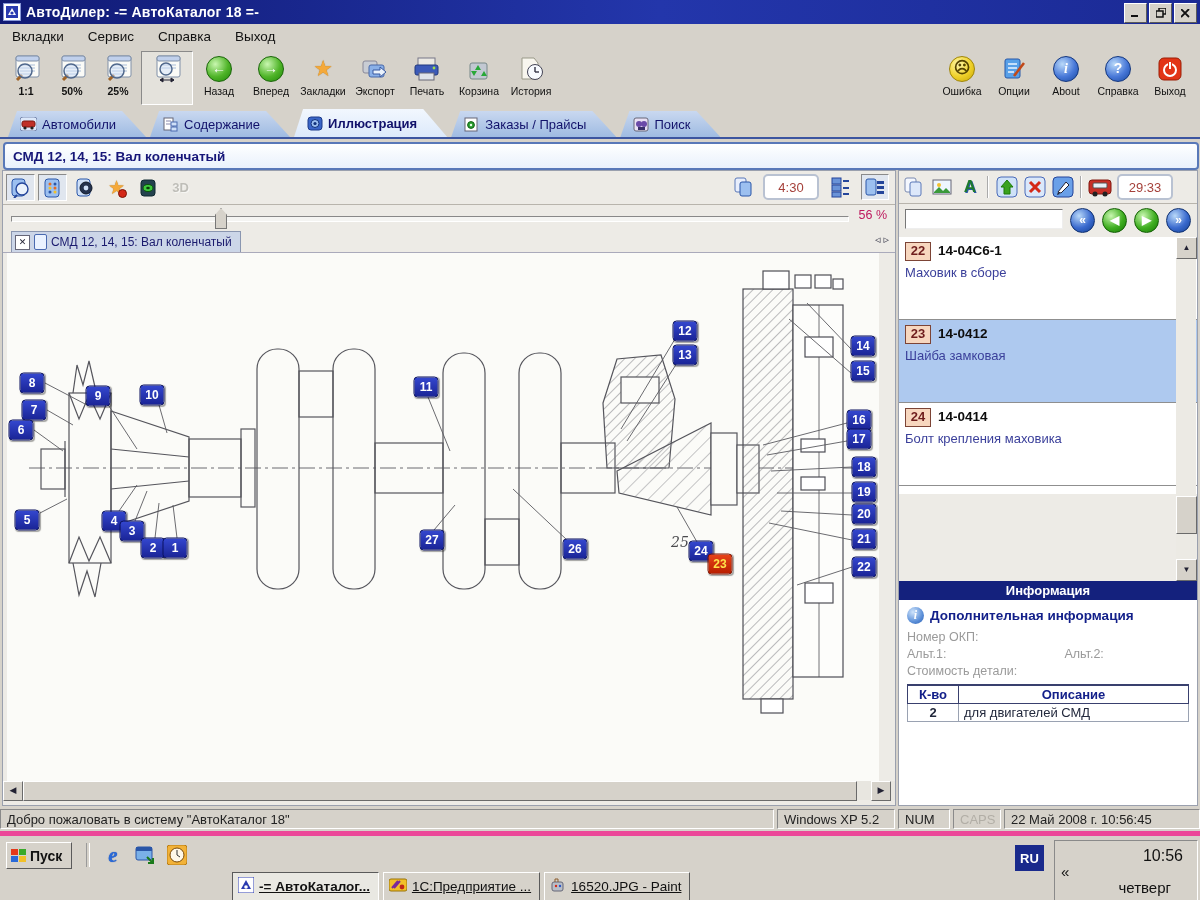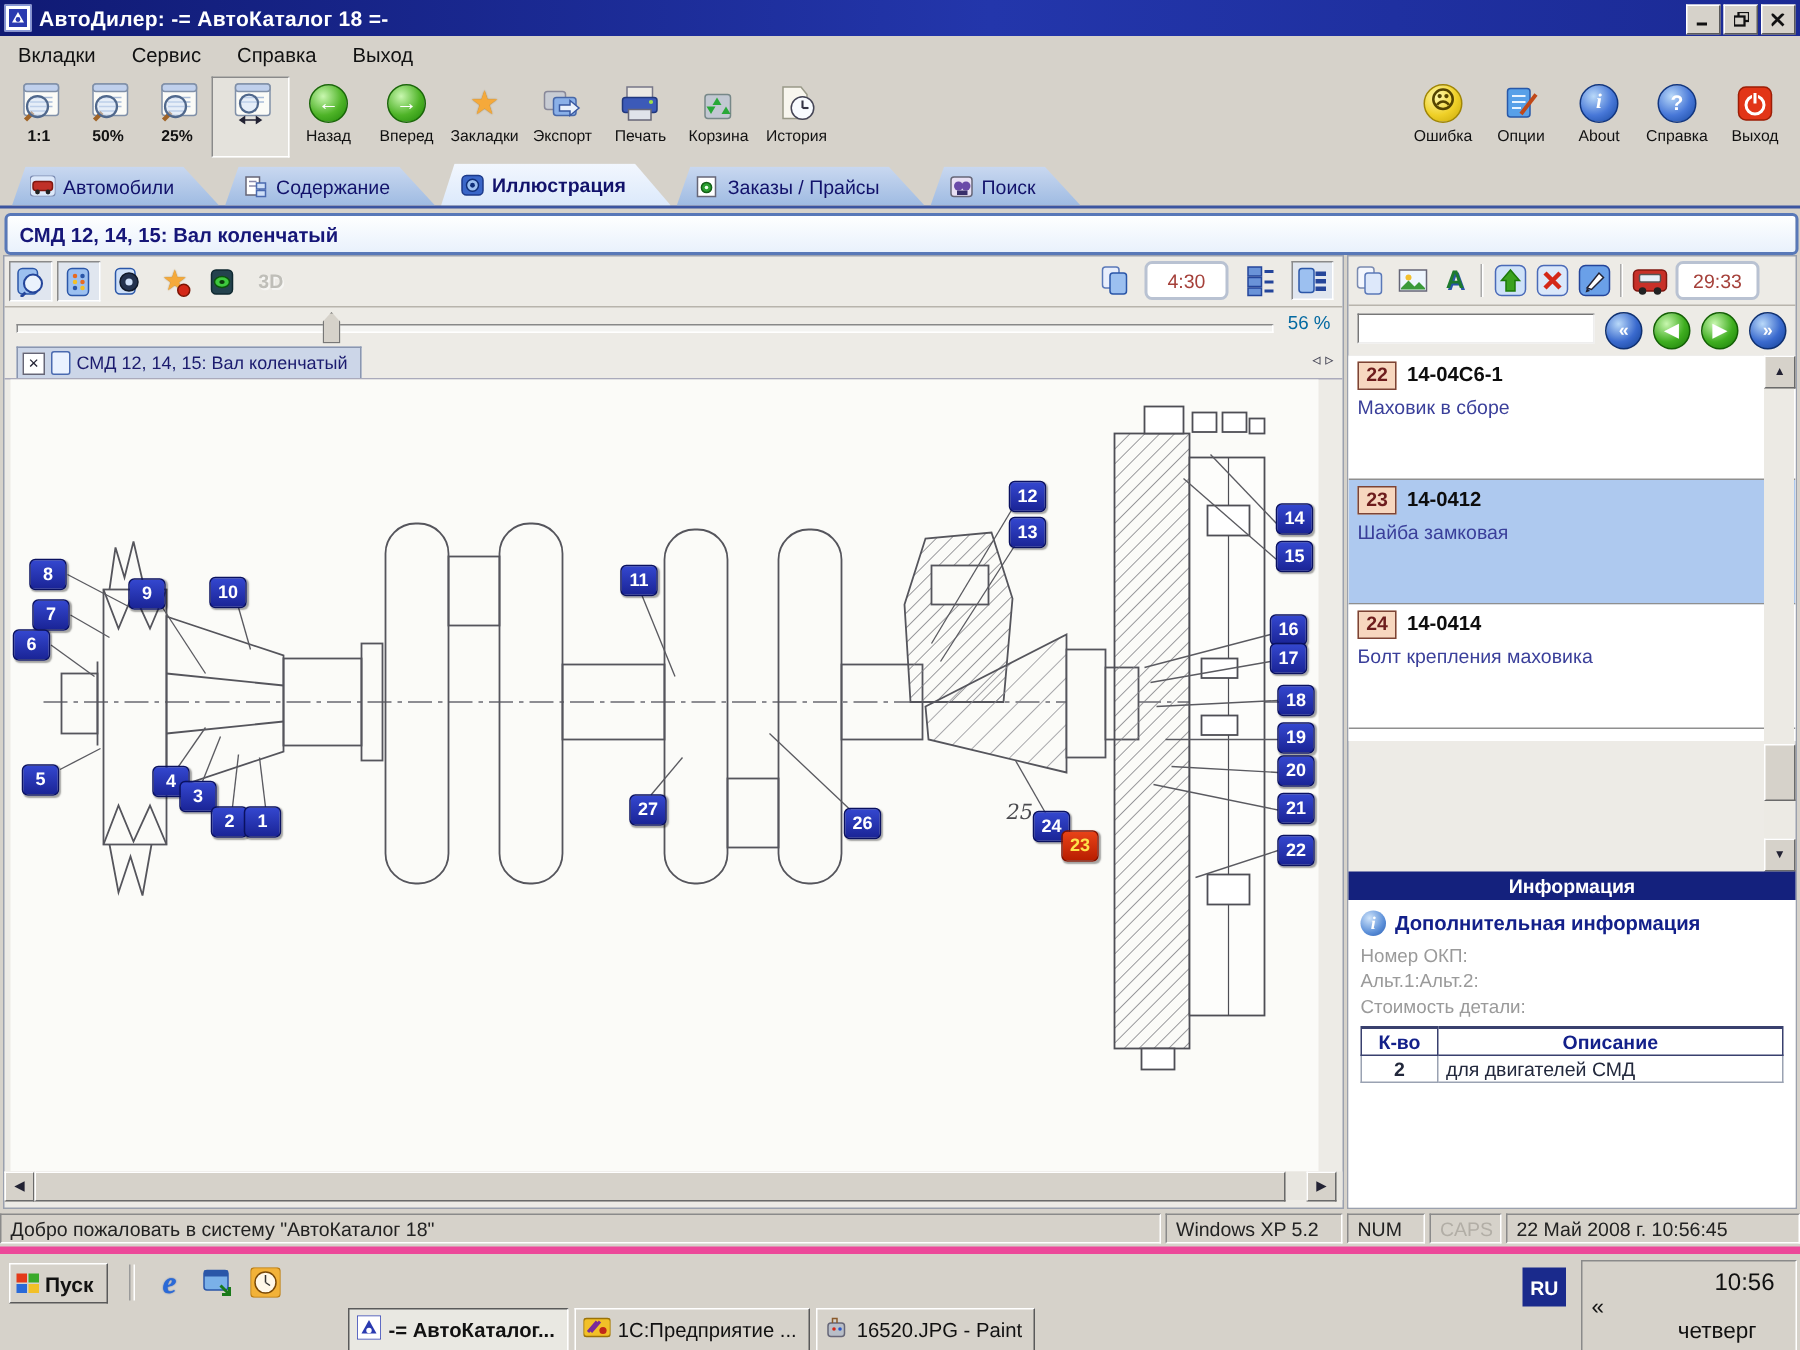--- a/index.html
+++ b/index.html
@@ -60,21 +60,21 @@
   .illbtn.pressed{border-color:#8a8a8a #fff #fff #8a8a8a;background:#e0e6ef;}
   .illbtn.disabled{opacity:.55;}
   .ill-right{position:absolute;right:6px;top:3px;display:flex;align-items:center;gap:6px;}
   .timerbox{min-width:52px;height:22px;border:2px solid #b9c2d2;border-radius:5px;background:#fff;
     display:flex;align-items:center;justify-content:center;color:#a5403a;font-size:13px;}
   .slider-row{position:absolute;left:0;top:33px;width:892px;height:26px;}
   .slider-track{position:absolute;left:8px;top:12px;width:836px;height:4px;background:#f4f4f2;
     border:1px solid;border-color:#888 #fff #fff #888;}
   .slider-thumb{position:absolute;left:212px;top:4px;width:10px;height:19px;background:#d6d2ca;
     border:1px solid #777;clip-path:polygon(50% 0,100% 32%,100% 100%,0 100%,0 32%);}
-  .zoompct{position:absolute;right:8px;top:4px;font-size:12.5px;color:#0369a1;}
+  .zoompct{position:absolute;right:8px;top:4px;font-size:12.5px;color:#be185d;}
   .subtab-row{position:absolute;left:0;top:59px;width:892px;height:22px;border-bottom:1px solid #aab;}
   .subtab{position:absolute;left:8px;top:1px;height:20px;background:#ccd6e8;border:1px solid #8a96b0;
     border-bottom:none;display:flex;align-items:center;gap:4px;padding:0 8px 0 3px;}
   .subtab .cls{width:13px;height:13px;border:1px solid #667;background:#fff;font-size:9px;line-height:12px;
     text-align:center;color:#223;}
   .subtab .pg{width:11px;height:14px;background:#eaf2ff;border:1px solid #4a6ab0;border-radius:2px;}
   .subtab .tl{font-size:12px;color:#1b1b6e;}
   .subtab-arrows{position:absolute;right:6px;top:3px;font-size:11px;color:#445;}
   .canvas{position:absolute;left:4px;top:82px;width:872px;height:528px;background:#fbfbf8;overflow:hidden;}
   .canvas-caption{position:absolute;left:308px;top:340px;font-family:"DejaVu Serif",serif;font-weight:bold;
@@ -117,42 +117,42 @@
   .vs-thumb{position:absolute;left:0;top:259px;width:19px;height:36px;background:#d6d2ca;border:1px solid;
     border-color:#fff #6a6a6a #6a6a6a #fff;}
   .info-header{position:absolute;left:0;top:410px;width:298px;height:19px;background:#14217d;color:#fff;
     font-weight:bold;font-size:13px;text-align:center;line-height:19px;}
   .info-body{position:absolute;left:0;top:429px;width:298px;height:205px;background:#fff;font-size:12.5px;}
   .info-title{display:flex;align-items:center;gap:6px;margin:7px 0 6px 8px;color:#13208a;font-weight:bold;font-size:13.5px;}
   .info-ic{width:17px;height:17px;border-radius:50%;background:radial-gradient(circle at 35% 30%,#cfe4fb,#5b8fd8 60%,#2a5cb0);
     color:#fff;font-family:"Liberation Serif",serif;font-style:italic;font-weight:bold;text-align:center;line-height:16px;font-size:12px;}
   .info-line{margin:3px 0 0 8px;color:#9a9a9a;}
   .info-cols{display:flex;margin:3px 0 0 8px;color:#9a9a9a;}
-  .info-cols span:last-child{}
+  .info-cols span:last-child{margin-left:118px;}
   .info-table{border-collapse:collapse;margin:6px 0 0 8px;width:282px;border:1px solid #c8824a;}
   .info-table th{border:1px solid #39406e;border-top:2px solid #39406e;color:#13208a;font-size:13px;padding:1px 4px;background:#fff;}
   .info-table td{border:1px solid #9aa2b2;font-size:13px;padding:1px 5px;color:#22283c;}
   .info-table td.qty{text-align:center;font-weight:bold;width:40px;}
   
   .statusbar{position:absolute;left:0;top:808px;width:1200px;height:23px;background:#d6d2ca;display:flex;gap:3px;padding-top:1px;box-sizing:border-box;}
   .sb-seg{border:1px solid;border-color:#8a8a8a #fff #fff #8a8a8a;font-size:13px;display:flex;align-items:center;
     padding:0 6px;height:20px;box-sizing:border-box;color:#222;white-space:nowrap;}
   .sb-msg{flex:1;}
   .sb-caps{color:#b2aea6;}
   
   .taskbar{position:absolute;left:0;top:831px;width:1200px;height:69px;background:#d6d2ca;border-top:5px solid #ec4899;}
   .startbtn{position:absolute;left:6px;top:6px;width:66px;height:27px;background:#d6d2ca;border:1px solid;
     border-color:#fff #5a5a5a #5a5a5a #fff;display:flex;align-items:center;gap:4px;padding-left:4px;box-sizing:border-box;}
   .startbtn .flag{display:inline-grid;grid-template-columns:7px 7px;grid-template-rows:6px 6px;gap:1px;}
   .startbtn .flag i{display:block;}
   .startbtn b{font-size:14px;}
   .ql{position:absolute;left:86px;top:7px;display:flex;gap:10px;align-items:center;}
   .ql .qlsep{width:2px;height:24px;border-left:1px solid #9a9a9a;border-right:1px solid #fff;margin-right:2px;}
   .qlicon{width:22px;height:22px;display:flex;align-items:center;justify-content:center;}
-  .twins{position:absolute;left:232px;top:36px;display:flex;gap:4px;}
+  .twins{position:absolute;left:232px;top:36px;display:flex;gap:4px;text-decoration:underline;}
   .twin{height:29px;display:flex;align-items:center;gap:5px;background:#d6d2ca;border:1px solid;
     border-color:#fff #5a5a5a #5a5a5a #fff;padding:0 8px 0 5px;font-size:13.5px;white-space:nowrap;box-sizing:border-box;}
   .twin.active{background:#e9e8e2;border-color:#5a5a5a #fff #fff #5a5a5a;font-weight:bold;}
   .lang{position:absolute;left:1015px;top:9px;width:29px;height:26px;background:#1a2a8c;color:#fff;
     font-size:13px;font-weight:bold;display:flex;align-items:center;justify-content:center;}
   .clockpanel{position:absolute;left:1054px;top:4px;width:142px;height:61px;border:1px solid;
     border-color:#8a8a8a #fff #fff #8a8a8a;background:#d6d2ca;}
   .clockpanel .tm{position:absolute;right:14px;top:6px;font-size:16px;color:#111;}
   .clockpanel .dy{position:absolute;right:26px;bottom:6px;font-size:15px;color:#111;}
   .clockpanel .col{position:absolute;left:6px;top:22px;font-size:15px;color:#111;}

